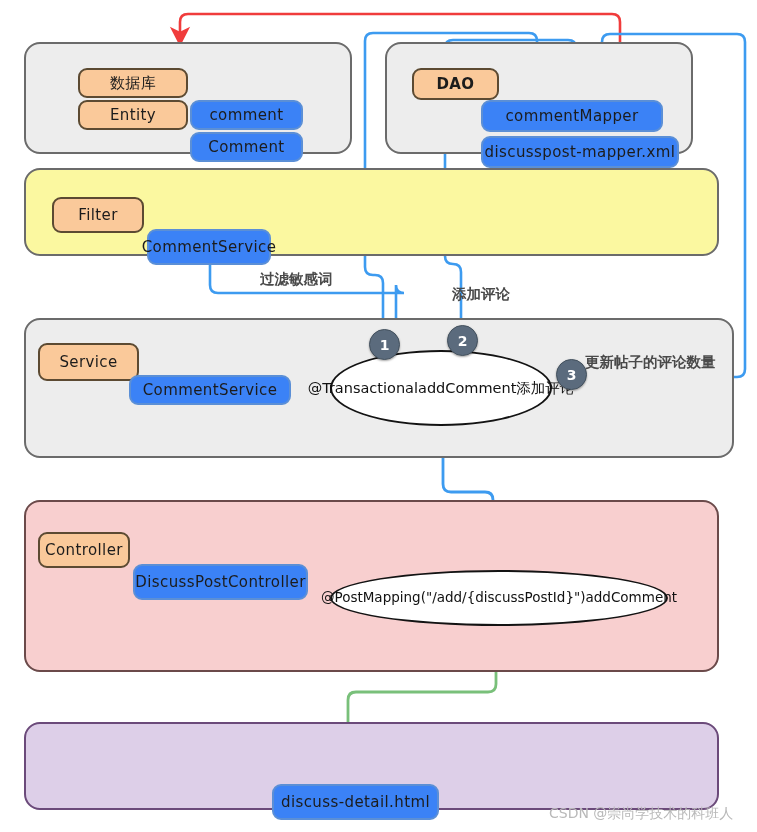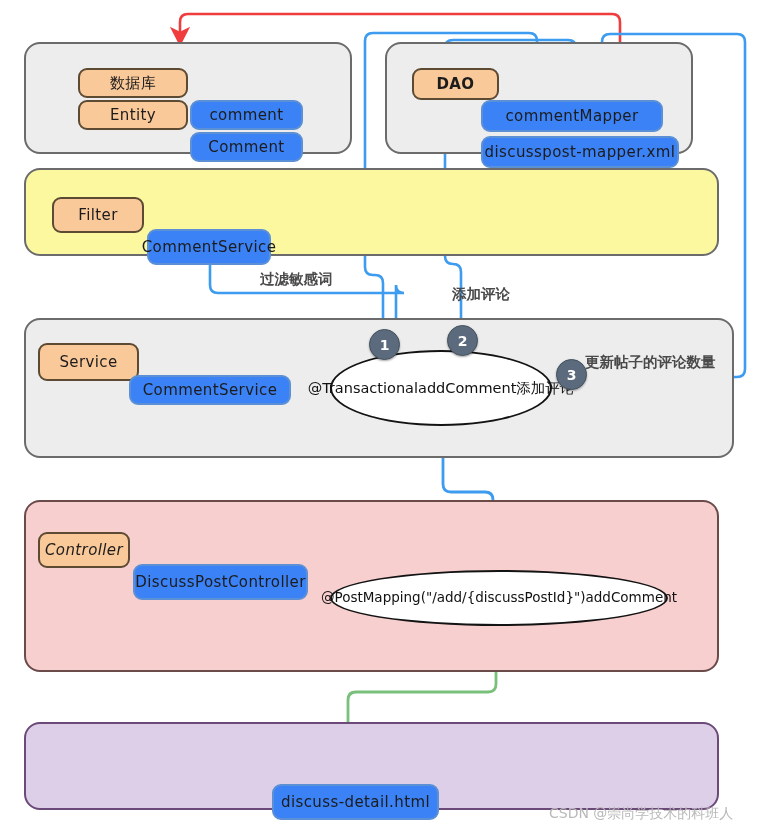--- a/index.html
+++ b/index.html
@@ -103,21 +103,21 @@
 
   <div class="badge" style="left:369px;top:329px;">1</div>
   <div class="badge" style="left:447px;top:325px;">2</div>
   <div class="badge" style="left:556px;top:359px;">3</div>
 
   <div class="note" style="left:222px;top:270px;margin-left:38px;">过滤敏感词</div>
   <div class="note" style="left:452px;top:285px;">添加评论</div>
   <div class="note" style="left:585px;top:353px;">更新帖子的评论数量</div>
 
   <div class="layer pink" style="left:24px;top:500px;width:695px;height:172px;"></div>
-  <div class="chip tag" style="left:38px;top:532px;width:92px;height:36px;font-style:italic;">Controller</div>
+  <div class="chip tag" style="left:38px;top:532px;width:92px;height:36px;">Controller</div>
   <div class="chip name" style="left:133px;top:532px;width:175px;height:36px;">DiscussPostController</div>
 
   <div class="ellipse" style="left:330px;top:570px;width:338px;height:56px;font-size:13.5px;">
     <div>@PostMapping("/add/{discussPostId}")</div>
     <div>addComment</div>
   </div>
 
   <div class="layer purple" style="left:24px;top:722px;width:695px;height:88px;"></div>
   <div class="chip name" style="left:272px;top:752px;width:167px;height:36px;">discuss-detail.html</div>
 

